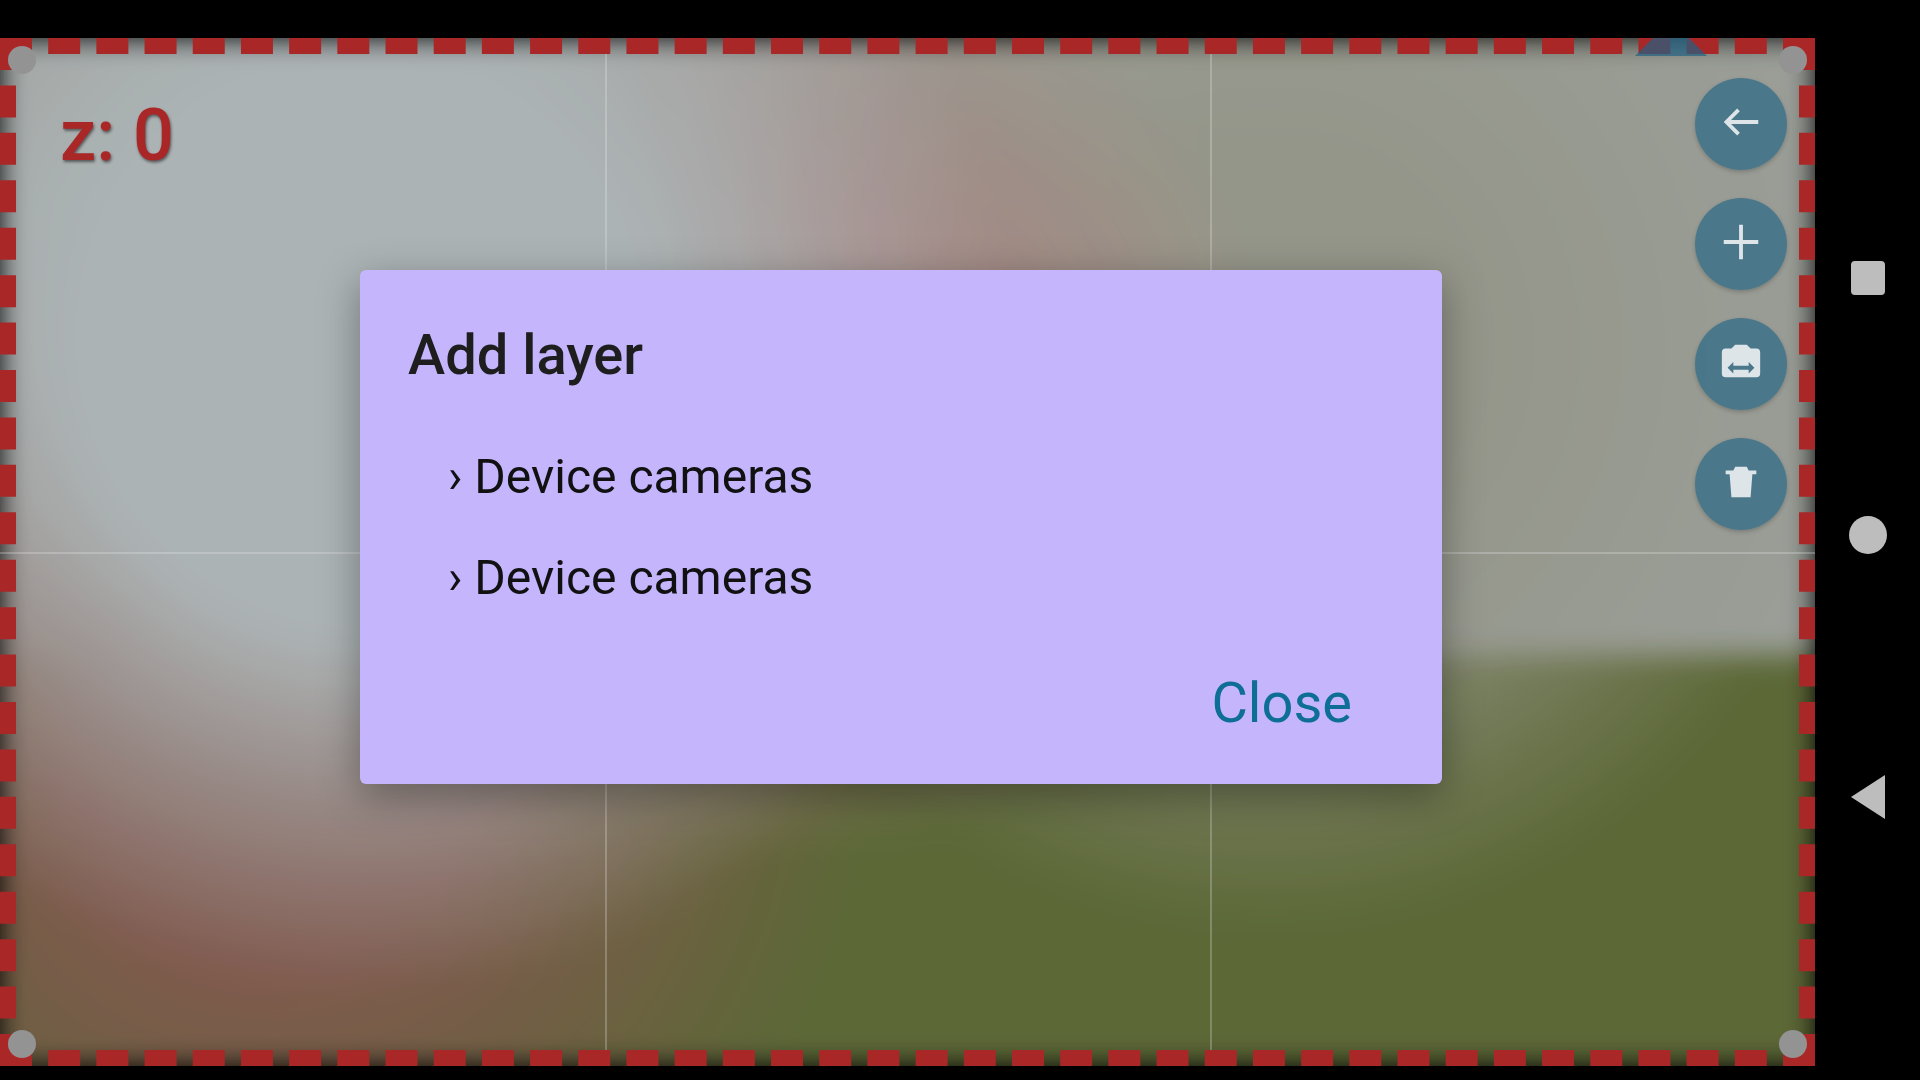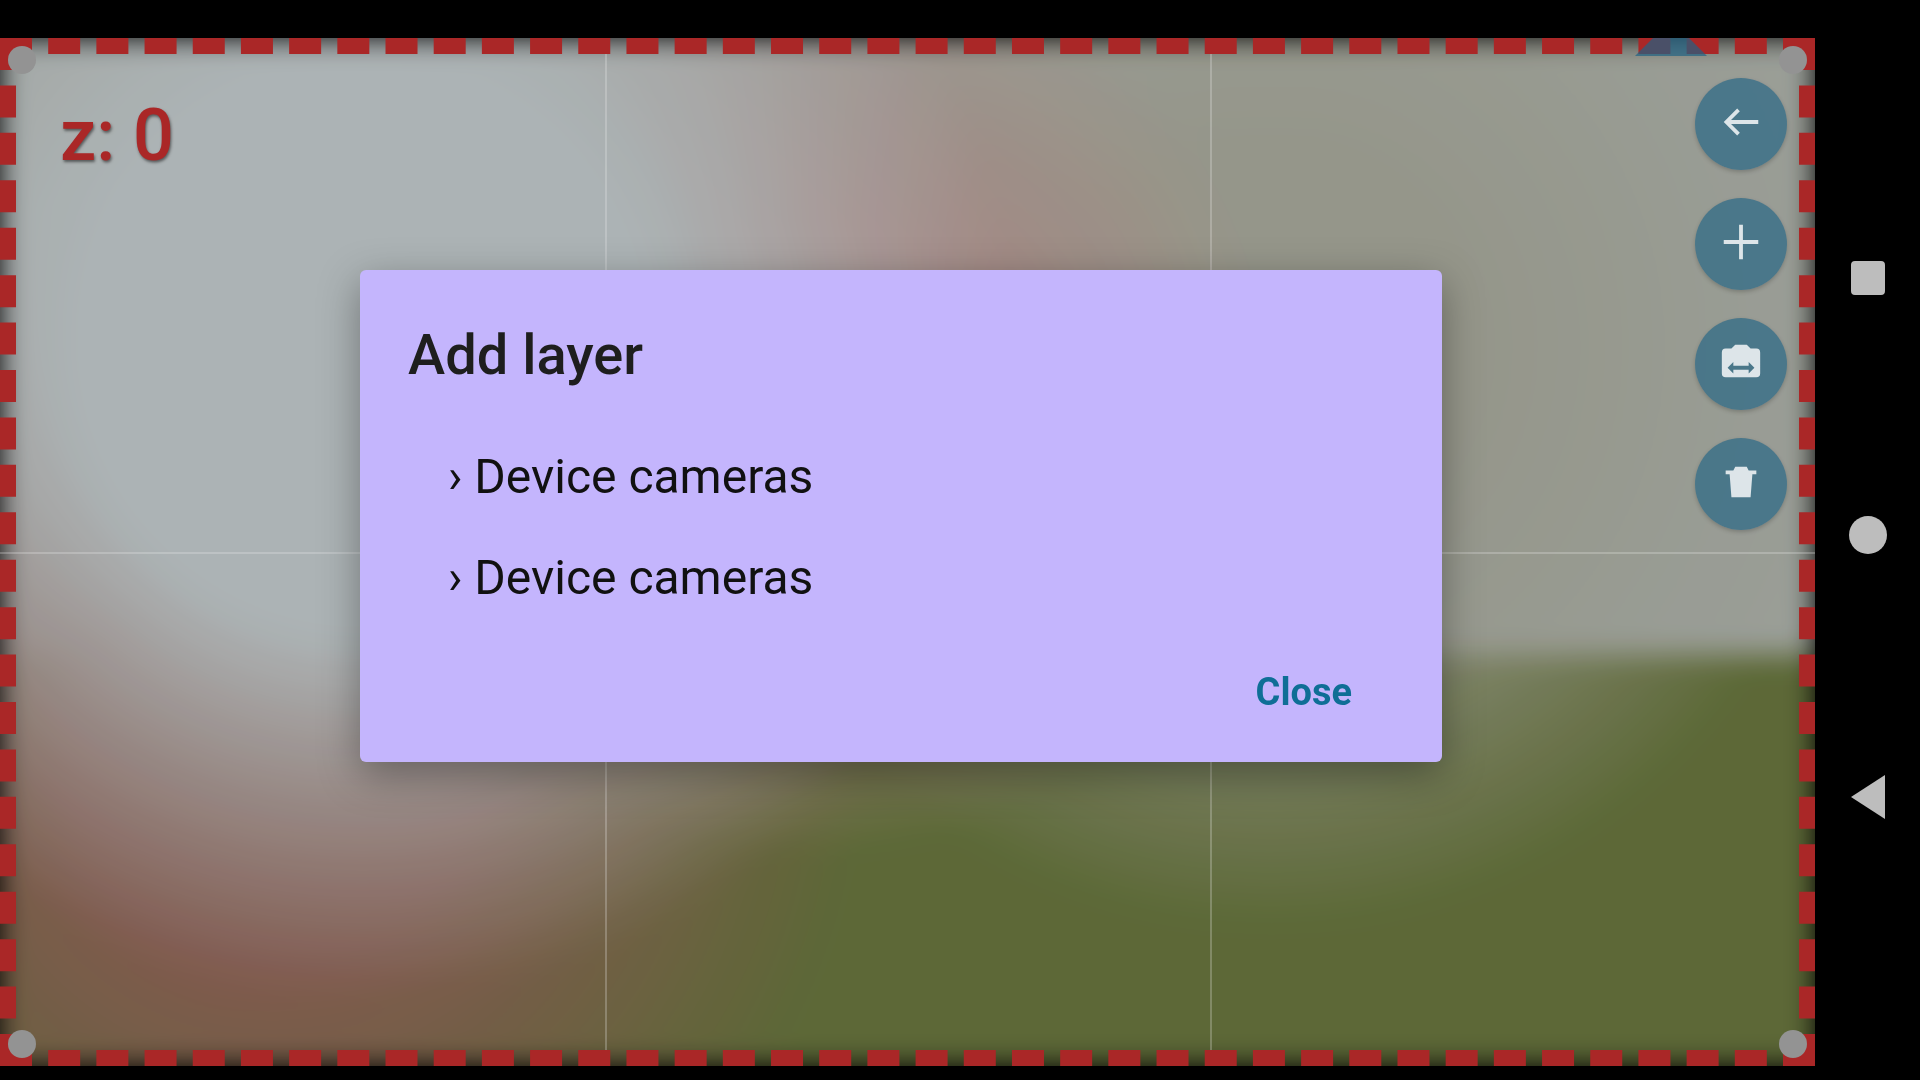--- a/index.html
+++ b/index.html
@@ -126,21 +126,21 @@
   padding:22px 0 22px 40px;
   cursor:pointer;
 }
 .dialog-list li::before{
   content:"› "; font-size:48px;
 }
 .dialog-actions{
   display:flex; justify-content:flex-end; margin-top:30px;
 }
 .dialog-close{
-  font-size:38px; font-weight:700; color:#0f6e96;
+  font-size:56px; font-weight:400; color:#0f6e96;
   background:none;border:none;padding:12px 28px;cursor:pointer;
 }
 .nav-square{width:34px;height:34px;border:4px solid #bdbdbd;background:#bdbdbd;border-radius:4px;}
 .nav-circle{width:38px;height:38px;border-radius:50%;background:#bdbdbd;}
 .nav-tri{width:0;height:0;border-top:22px solid transparent;border-bottom:22px solid transparent;border-right:34px solid #bdbdbd;}
 </style>
 </head>
 <body>
 
 <div class="stage">

